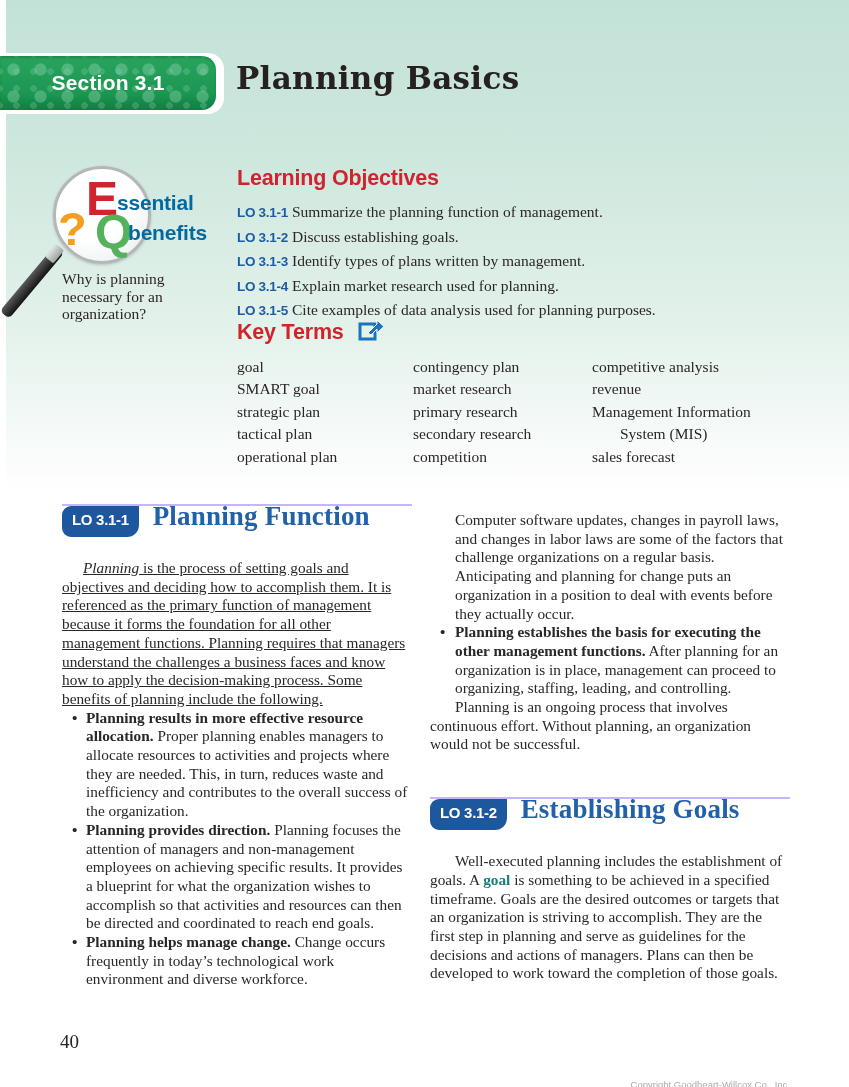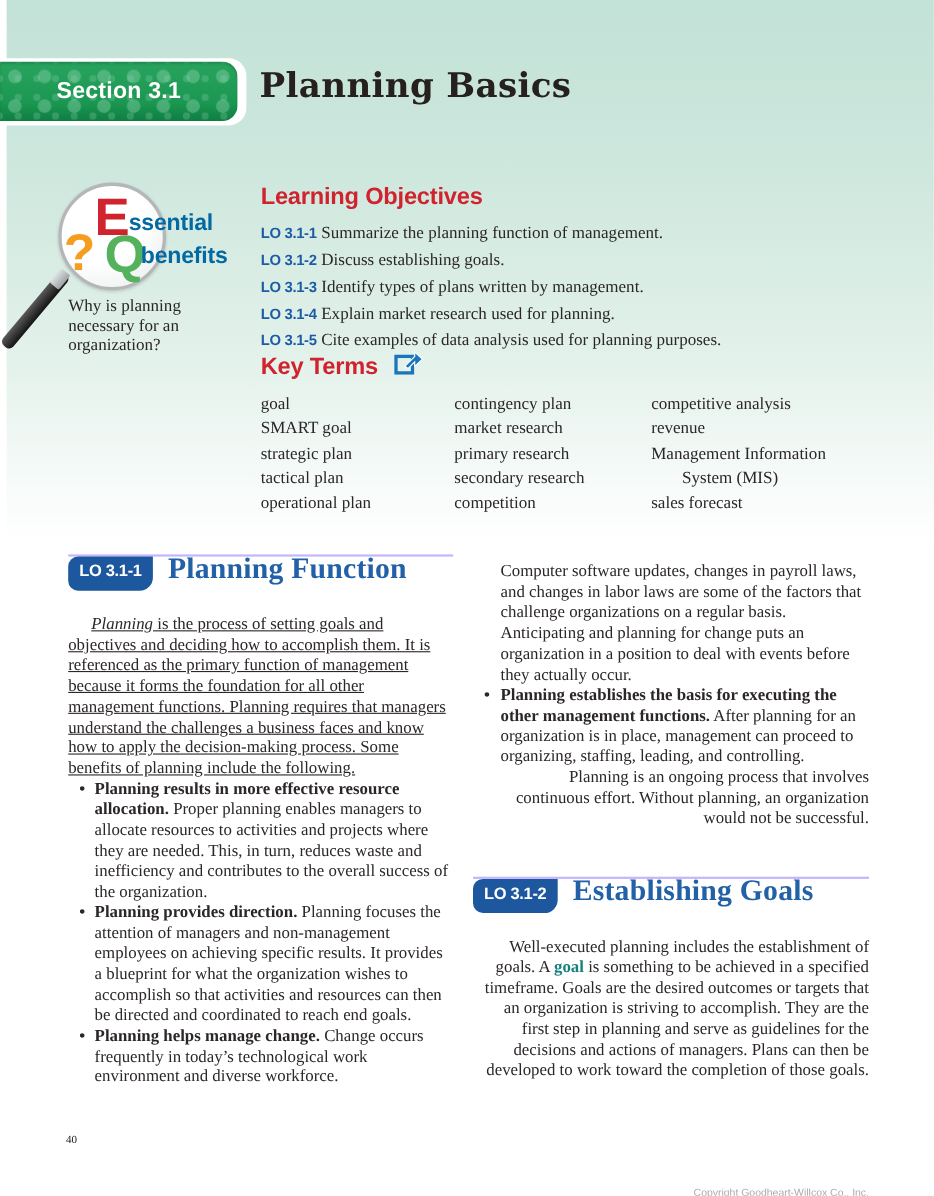--- a/index.html
+++ b/index.html
@@ -96,31 +96,31 @@
     font-family:"Liberation Sans","DejaVu Sans",sans-serif;font-weight:700;font-size:15px;
     letter-spacing:-.3px;padding:5px 10px 7px 10px;border-radius:9px 0 12px 9px;vertical-align:top;
   }
   .sec-title{
     font-family:"Liberation Serif","DejaVu Serif",serif;font-weight:700;
     font-size:27px;color:#2261a8;margin-left:10px;vertical-align:top;position:relative;top:1px;
     letter-spacing:.2px;
   }
   .para{margin:0;}
   .indent21{text-indent:21px;text-decoration:underline;}
-  .indent25{text-indent:25px;text-align:right;}
+  .indent25{text-indent:25px;}
   .mt13{margin-top:13px;}
   ul.bullets{list-style:none;margin:0;padding:0;}
   ul.bullets li{position:relative;padding-left:24px;}
   ul.bullets li::before{content:"\2022";position:absolute;left:10px;font-weight:700;}
   .colR ul.bullets li{padding-left:25px;}
   .cont-block{padding-left:25px;margin-top:7px;}
   .term{color:#17807c;font-weight:700;}
   .sec-head.second{margin-top:43px;}
   
-  .page-num{position:absolute;left:60px;top:1031px;font-size:10px;color:#26211f;}
+  .page-num{position:absolute;left:60px;top:1031px;font-size:19px;color:#26211f;}
   .copyright{
     position:absolute;right:59px;top:1079px;
     font-family:"Liberation Sans","DejaVu Sans",sans-serif;font-size:9.5px;color:#a9abad;
   }
 </style>
 </head>
 <body>
 
 <div class="band"></div>
 

